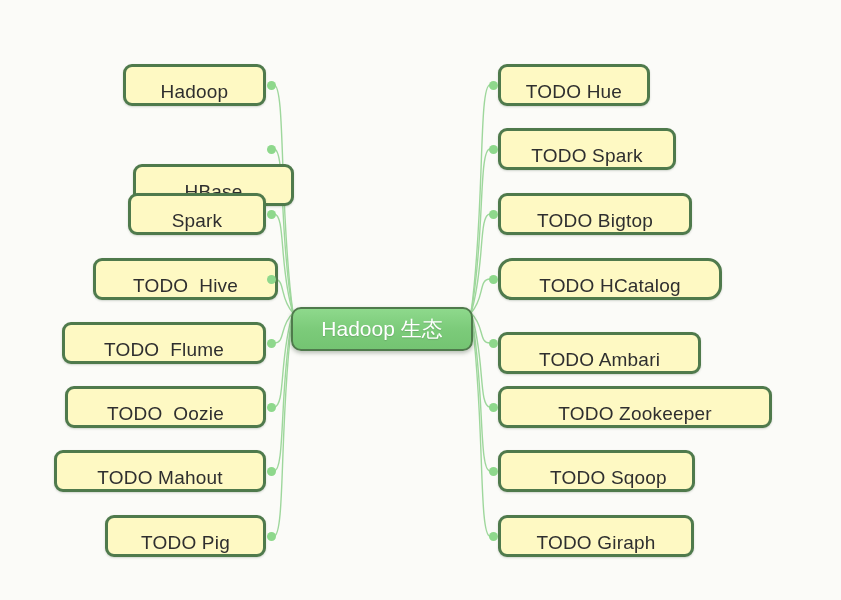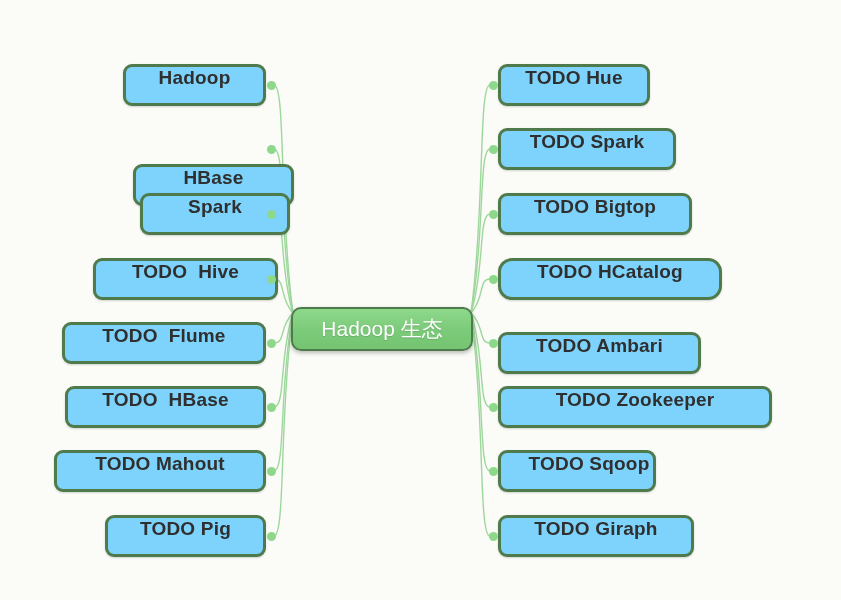--- a/index.html
+++ b/index.html
@@ -24,32 +24,31 @@
     left: 0;
     top: 0;
     width: 841px;
     height: 600px;
     pointer-events: none;
   }
   .node {
     position: absolute;
     box-sizing: border-box;
     display: flex;
-    align-items: flex-start;
+    align-items: flex-end;
     justify-content: center;
     height: 42px;
     border: 3px solid #4f7a4c;
     border-radius: 9px;
-    background: #7dd3fc;
+    background: #fef9c3;
     color: #2f2f2f;
     font-size: 19px;
     letter-spacing: 0.2px;
     white-space: pre;
     box-shadow: 0 1px 2px rgba(60,80,60,0.22);
-    font-weight: bold;
   }
   .node.left {
     justify-content: center;
   }
   .node.right {
     justify-content: center;
   }
   .center-node {
     position: absolute;
     box-sizing: border-box;
@@ -99,46 +98,46 @@
       <path d="M 490 407 C 478.22 407, 485 355.3, 471 313" fill="none" stroke="#9ed79c" stroke-width="1.4" stroke-linecap="round"></path>
       <path d="M 490 471 C 478.22 471, 485 384.1, 471 313" fill="none" stroke="#9ed79c" stroke-width="1.4" stroke-linecap="round"></path>
       <path d="M 490 536 C 478.22 536, 485 413.35, 471 313" fill="none" stroke="#9ed79c" stroke-width="1.4" stroke-linecap="round"></path>
     </svg>
 
   <div id="left-nodes">
       <div class="node left" style="width: 143px; top: 64px; left: 123px;"><span>Hadoop</span></div>
       <div class="dot" style="left: 266.5px; top: 80.5px;"></div>
       <div class="node left" style="width: 161px; top: 128px; left: 133px; margin-top: 36px;"><span>HBase</span></div>
       <div class="dot" style="left: 266.5px; top: 144.5px;"></div>
-      <div class="node left" style="width: 150px; top: 193px; left: 140px;"><span>Spark</span></div>
+      <div class="node left" style="width: 138px; top: 193px; left: 128px;"><span>Spark</span></div>
       <div class="dot" style="left: 266.5px; top: 209.5px;"></div>
       <div class="node left" style="width: 185px; top: 258px; left: 81px; margin-left: 12px;"><span>TODO  Hive</span></div>
       <div class="dot" style="left: 266.5px; top: 274.5px;"></div>
       <div class="node left" style="width: 204px; top: 322px; left: 62px;"><span>TODO  Flume</span></div>
       <div class="dot" style="left: 266.5px; top: 338.5px;"></div>
-      <div class="node left" style="width: 201px; top: 386px; left: 65px;"><span>TODO  HBase</span></div>
+      <div class="node left" style="width: 201px; top: 386px; left: 65px;"><span>TODO  Oozie</span></div>
       <div class="dot" style="left: 266.5px; top: 402.5px;"></div>
       <div class="node left" style="width: 212px; top: 450px; left: 54px;"><span>TODO Mahout</span></div>
       <div class="dot" style="left: 266.5px; top: 466.5px;"></div>
       <div class="node left" style="width: 161px; top: 515px; left: 105px;"><span>TODO Pig</span></div>
       <div class="dot" style="left: 266.5px; top: 531.5px;"></div>
     </div>
   <div id="right-nodes">
       <div class="node right" style="width: 152px; top: 64px; left: 498px;"><span>TODO Hue</span></div>
       <div class="dot" style="left: 488.5px; top: 80.5px;"></div>
       <div class="node right" style="width: 178px; top: 128px; left: 498px;"><span>TODO Spark</span></div>
       <div class="dot" style="left: 488.5px; top: 144.5px;"></div>
       <div class="node right" style="width: 194px; top: 193px; left: 498px;"><span>TODO Bigtop</span></div>
       <div class="dot" style="left: 488.5px; top: 209.5px;"></div>
       <div class="node right" style="width: 224px; top: 258px; left: 498px; border-radius: 14px;"><span>TODO HCatalog</span></div>
       <div class="dot" style="left: 488.5px; top: 274.5px;"></div>
       <div class="node right" style="width: 203px; top: 332px; left: 498px;"><span>TODO Ambari</span></div>
       <div class="dot" style="left: 488.5px; top: 338.5px;"></div>
       <div class="node right" style="width: 274px; top: 386px; left: 498px;"><span>TODO Zookeeper</span></div>
       <div class="dot" style="left: 488.5px; top: 402.5px;"></div>
-      <div class="node right" style="width: 158px; top: 450px; left: 498px; padding-left: 24px;"><span>TODO Sqoop</span></div>
+      <div class="node right" style="width: 197px; top: 450px; left: 498px; padding-left: 24px;"><span>TODO Sqoop</span></div>
       <div class="dot" style="left: 488.5px; top: 466.5px;"></div>
       <div class="node right" style="width: 196px; top: 515px; left: 498px;"><span>TODO Giraph</span></div>
       <div class="dot" style="left: 488.5px; top: 531.5px;"></div>
     </div>
 
   <div class="center-node" id="center-node" style="left: 291px; top: 291px; width: 182px;">Hadoop 生态</div>
 </div>
 
 </body></html>

